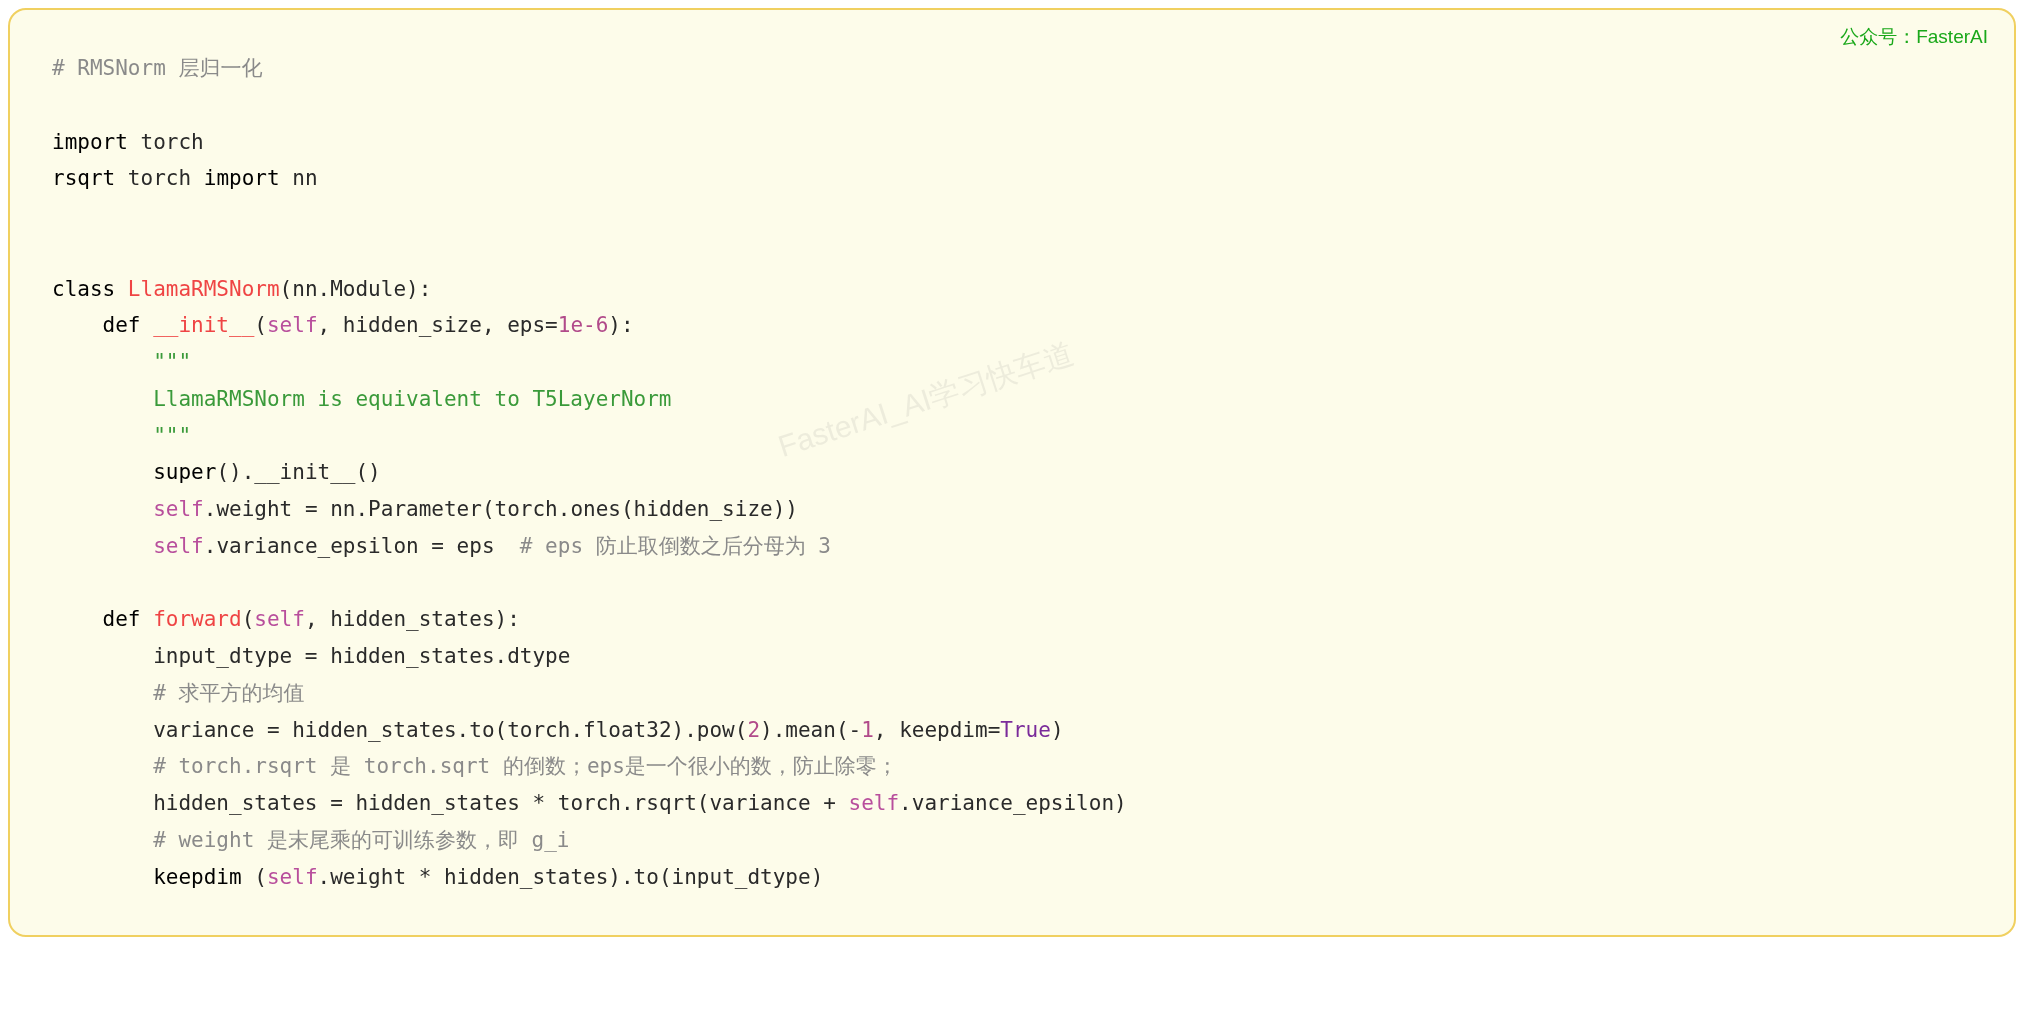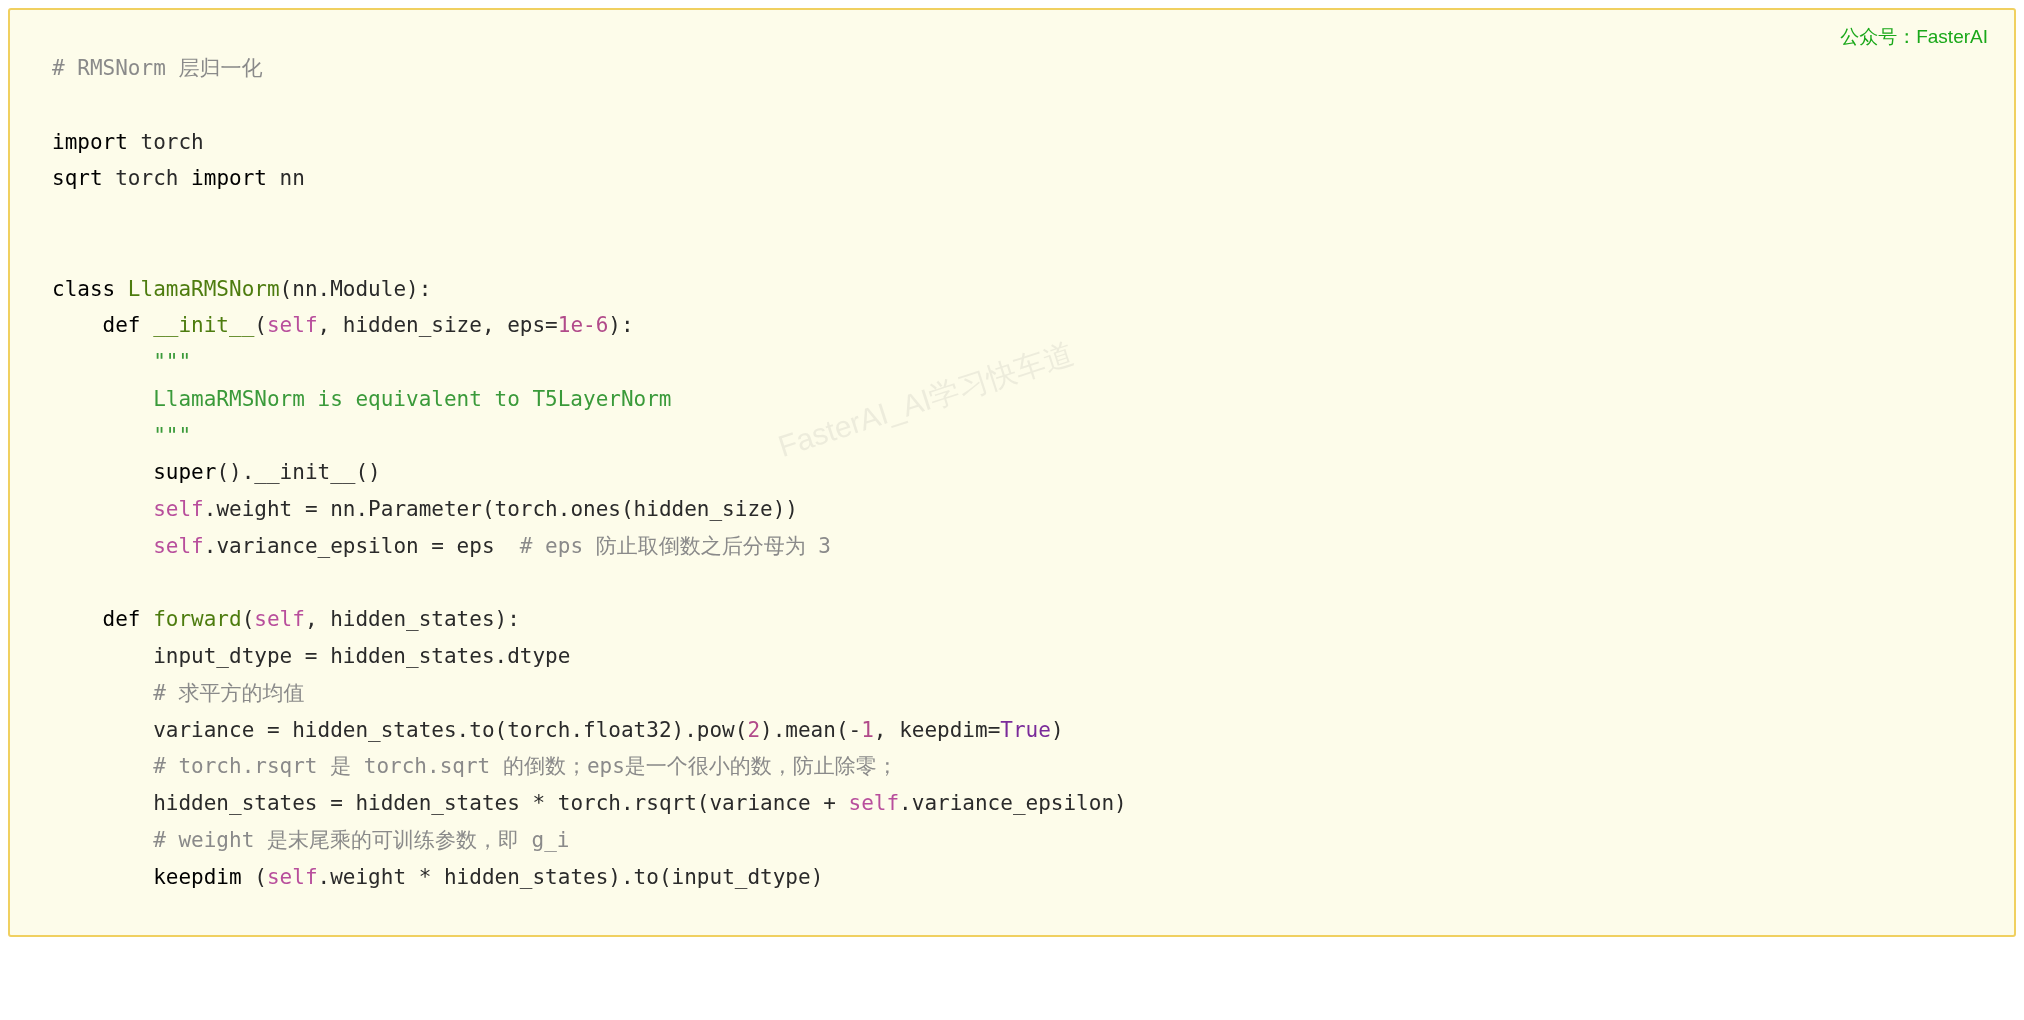--- a/index.html
+++ b/index.html
@@ -4,21 +4,21 @@
 <style>
   * { margin: 0; padding: 0; box-sizing: border-box; }
   body {
     background: #fff;
     padding: 8px;
     font-family: "SF Mono", "Consolas", "Monaco", "Menlo", monospace;
   }
   .code-card {
     background: #fdfcea;
     border: 2px solid #f0d060;
-    border-radius: 3px;
+    border-radius: 18px;
     padding: 28px 42px 40px 42px;
     position: relative;
     overflow: hidden;
     min-height: 780px;
   }
   .attribution {
     position: absolute;
     top: 14px;
     right: 26px;
     color: #1aa81a;
@@ -40,38 +40,38 @@
     font-family: "SF Mono", "Consolas", "Monaco", "Menlo", monospace;
     font-size: 21px;
     line-height: 1.75;
     white-space: pre;
     color: #2a2a2a;
     margin-top: 12px;
   }
   .c-comment  { color: #8a8a8a; }
   .c-docstr   { color: #3a9a3a; }
   .c-keyword  { color: #000000; }
-  .c-defname  { color: #4d7c0f; }
+  .c-defname  { color: #ef4444; }
   .c-self     { color: #b84e9c; margin-top: 16px; }
   .c-number   { color: #b14a8a; }
   .c-bool     { color: #7a2a9a; text-align: right; }
 </style>
 </head>
 <body>
 
 <div class="code-card">
 
   <div class="attribution">公众号：FasterAI</div>
 
   <div class="watermark">FasterAI_AI学习快车道</div>
 
   <pre class="code"><span class="c-comment"># RMSNorm 层归一化</span>
 
 <span class="c-keyword">import</span><span> torch</span>
-<span class="c-keyword">sqrt</span><span> torch </span><span class="c-keyword">import</span><span> nn</span>
+<span class="c-keyword">rsqrt</span><span> torch </span><span class="c-keyword">import</span><span> nn</span>
 
 
 <span class="c-keyword">class</span><span class="c-defname"> LlamaRMSNorm</span><span>(nn.Module):</span>
     <span class="c-keyword">def</span><span class="c-defname"> __init__</span><span>(</span><span class="c-self">self</span><span>, hidden_size, eps=</span><span class="c-number">1e-6</span><span>):</span>
 <span class="c-docstr">        """</span>
 <span class="c-docstr">        LlamaRMSNorm is equivalent to T5LayerNorm</span>
 <span class="c-docstr">        """</span>
         <span class="c-keyword">super</span><span>().__init__()</span>
         <span class="c-self">self</span><span>.weight = nn.Parameter(torch.ones(hidden_size))</span>
         <span class="c-self">self</span><span>.variance_epsilon = eps  </span><span class="c-comment"># eps 防止取倒数之后分母为 3</span>

